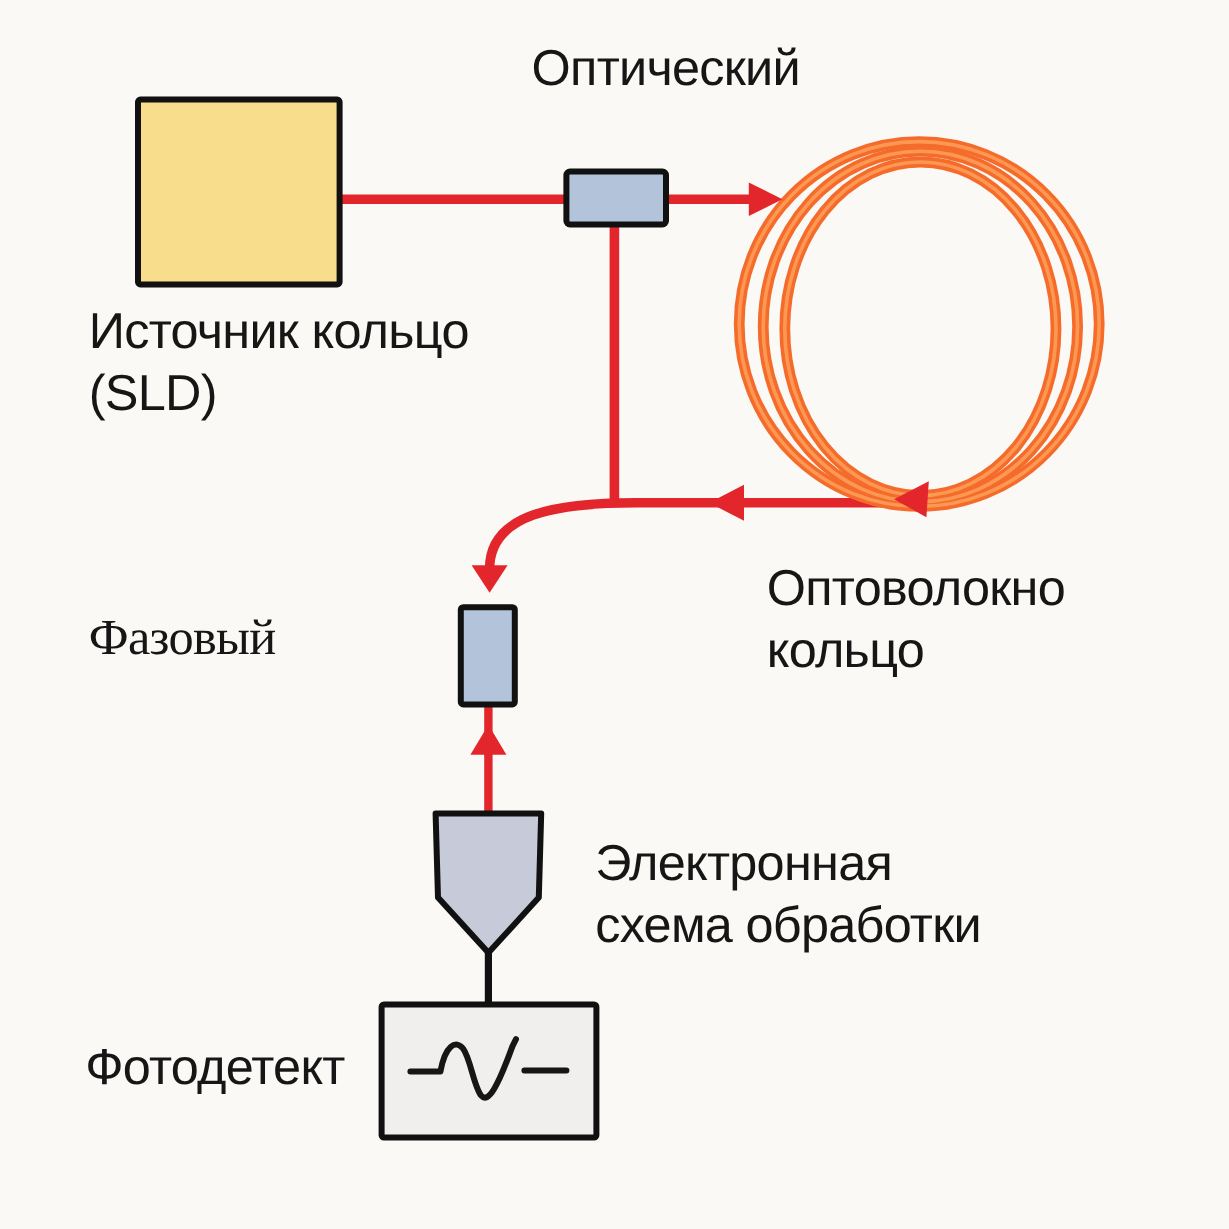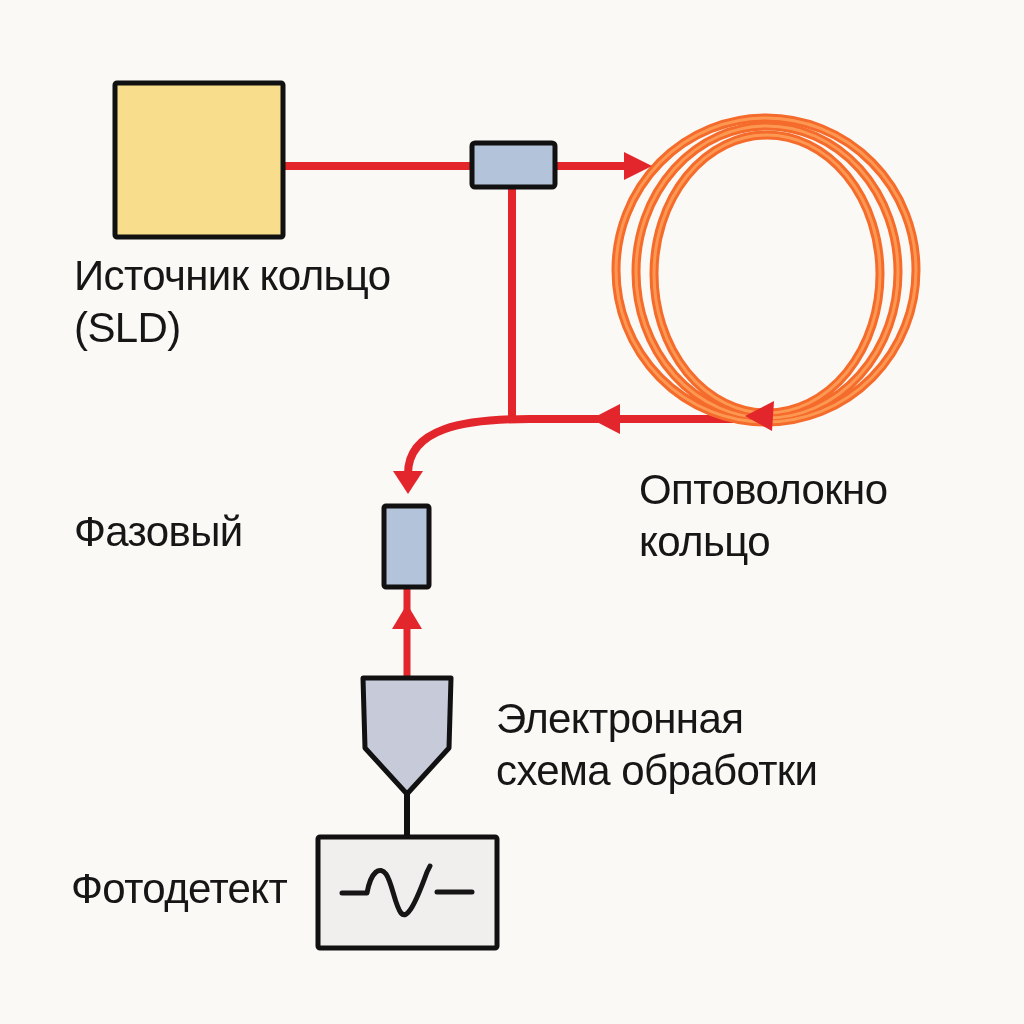--- a/index.html
+++ b/index.html
@@ -17,21 +17,21 @@
   .stage svg{position:absolute;left:0;top:0;}
   .lbl{
     position:absolute;font-size:42px;line-height:52px;letter-spacing:-0.6px;
     white-space:nowrap;color:var(--ink);
   }
   .ln{display:block;}
   
   .lbl-light-source{left:74px;top:250px;}
   .lbl-splitter{left:443px;top:31px;}
   .lbl-coil{left:639px;top:464px;}
-  .lbl-modulator{left:74px;top:506px;}
+  .lbl-modulator{left:74px;top:506px;font-family:Liberation Serif, serif;}
   .lbl-electronics{left:496px;top:693px;}
   .lbl-photodetector{left:71px;top:852px;margin-top:11px;}
   
   .red-stroke{stroke:var(--red);stroke-width:8;fill:none;}
   .red-stroke-7{stroke:var(--red);stroke-width:7;fill:none;}
   .red-fill{fill:var(--red);stroke:none;}
   .coil-outer{stroke:var(--orange);stroke-width:9;fill:none;}
   .coil-inner{stroke:var(--orange-highlight);stroke-width:3;fill:none;opacity:.9;}
   .outlined{stroke:var(--outline);stroke-width:5;}
   .fill-yellow{fill:var(--yellow);}
@@ -78,20 +78,21 @@
     <path d="M342 893 L367 893 C371 871 380 866 386 874 C392 882 395 906 401 913
              C407 920 415 905 427 872 L430 866 M437 892 L472 892" class="sine"></path>
   </svg>
 
   <div class="lbl lbl-light-source">
     <span class="ln">Источник кольцо</span>
     <span class="ln">(SLD)</span>
   </div>
 
   <div class="lbl lbl-splitter">
+    <span class="ln">Оптический</span>
   </div>
 
   <div class="lbl lbl-coil">
     <span class="ln">Оптоволокно</span>
     <span class="ln">кольцо</span>
   </div>
 
   <div class="lbl lbl-modulator">
     <span class="ln">Фазовый</span>
   </div>

